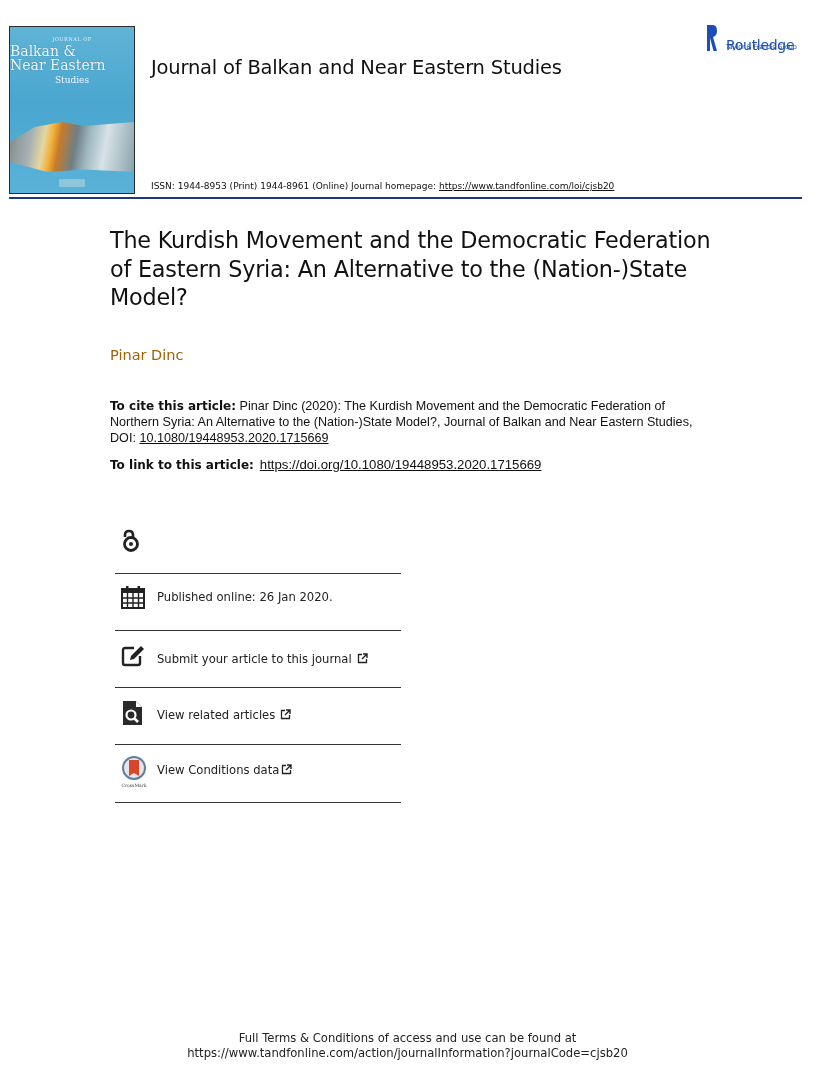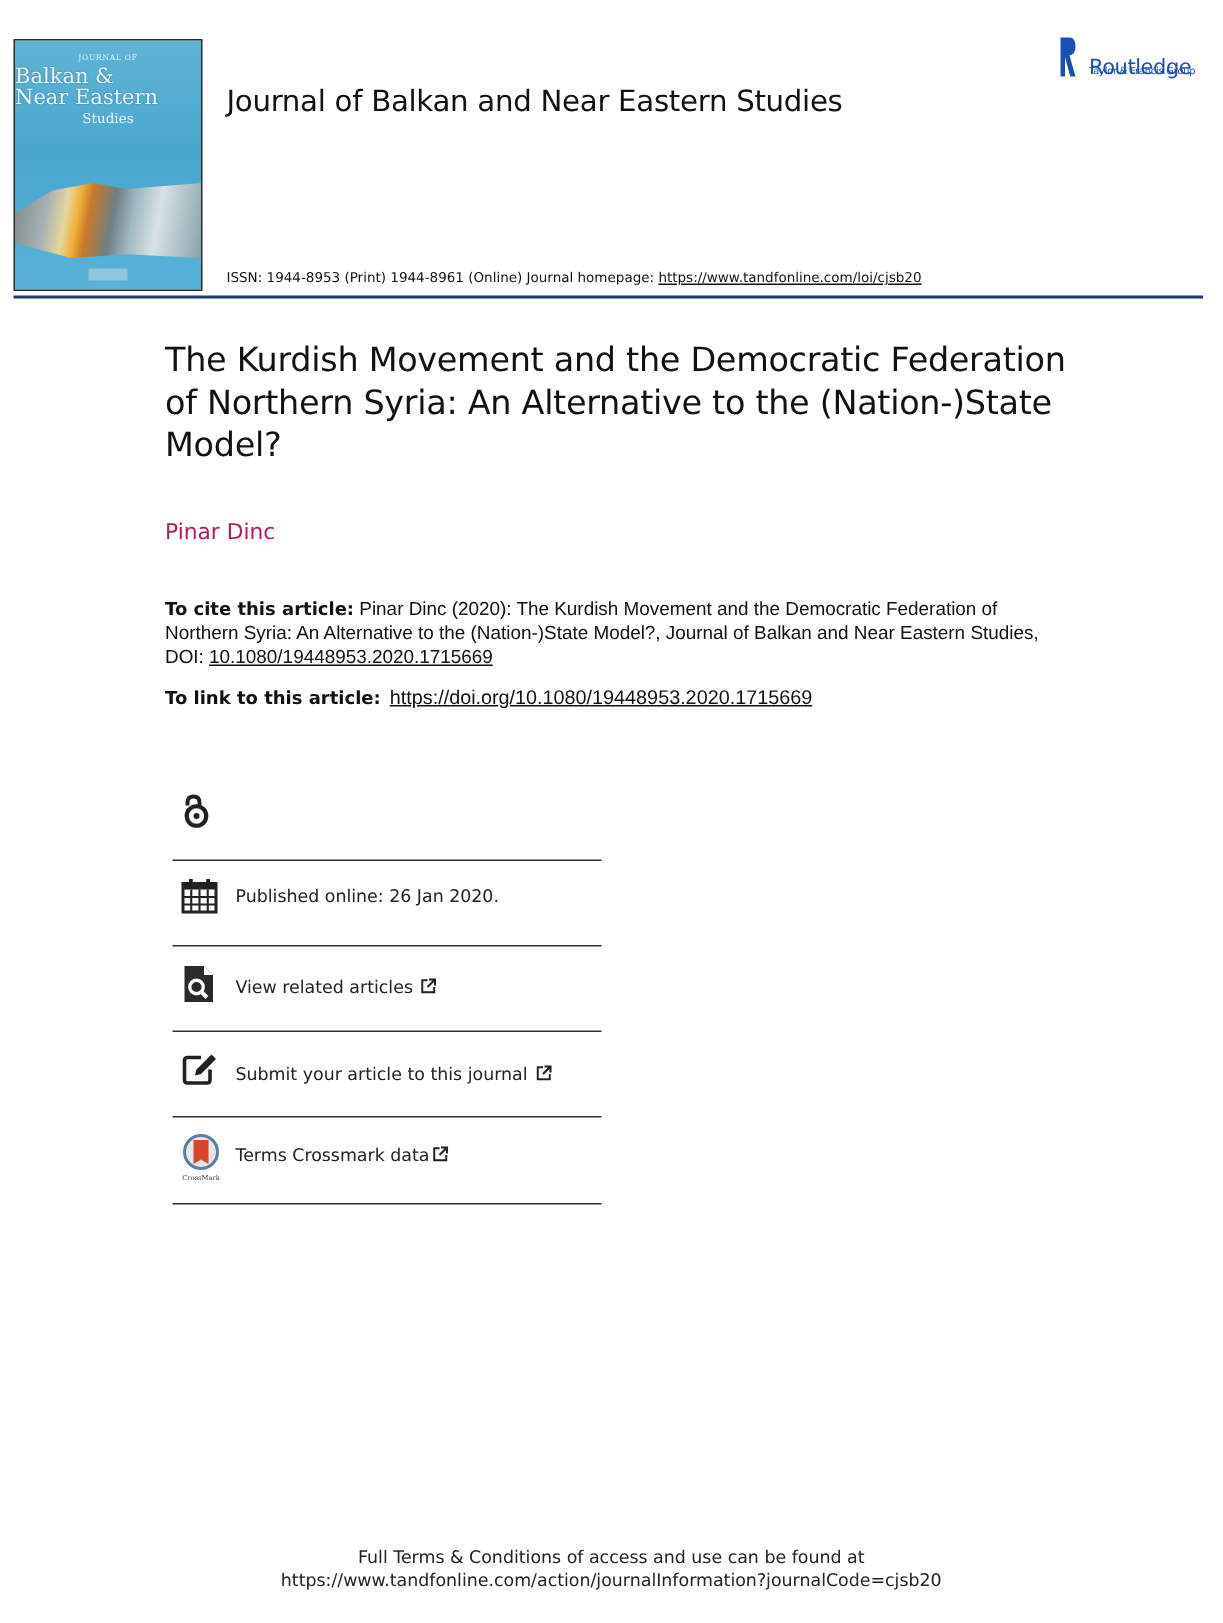--- a/index.html
+++ b/index.html
@@ -36,21 +36,21 @@
     .issn-line { position: absolute; left: 151px; top: 181px; font-size: 9px; color: #111;
              white-space: nowrap; }
     .issn-line a { color: #111; text-decoration: underline; }
 
     .header-rule { position: absolute; left: 9px; top: 197px; width: 793px; height: 2px;
              background: #1e3a7a; }
 
     
     .article-title { position: absolute; left: 110px; top: 226px; width: 620px; font-size: 22.3px;
              line-height: 28.5px; color: #111; letter-spacing: -0.2px; }
-    .author { position: absolute; left: 110px; top: 347px; font-size: 14.5px; color: #be185d; }
+    .author { position: absolute; left: 110px; top: 347px; font-size: 14.5px; color: #a16207; }
 
     .cite { position: absolute; left: 110px; top: 398px; width: 600px; font-family: "Liberation Sans", sans-serif;
              font-size: 12.6px; line-height: 16px; color: #111; }
     .cite .lbl { font-family: "DejaVu Sans", sans-serif; font-weight: bold; font-size: 12px; }
     .cite a, .linkline a { color: #111; text-decoration: underline; }
     .linkline { position: absolute; left: 110px; top: 457px; font-family: "Liberation Sans", sans-serif;
              font-size: 13.2px; color: #111; white-space: nowrap; }
     .linkline .lbl { font-family: "DejaVu Sans", sans-serif; font-weight: bold; font-size: 12px; margin-right: 6px; }
 
     
@@ -100,21 +100,21 @@
     <path d="M1 1 H7 Q11 1 11 7 Q11 12 7 13 L11 27 H7.5 L4 14 V27 H1 Z" fill="#1c4fb5"></path>
   </svg>
   <div class="brand">Routledge</div>
   <div class="group">Taylor &amp; Francis Group</div>
 </div>
 
 <div class="issn-line"><span>ISSN: 1944-8953 (Print) 1944-8961 (Online) Journal homepage: </span><a>https://www.tandfonline.com/loi/cjsb20</a></div>
 
 <div class="header-rule"></div>
 
-<div class="article-title">The Kurdish Movement and the Democratic Federation of Northern Syria: An Alternative to the (Nation-)State Model?</div>
+<div class="article-title">The Kurdish Movement and the Democratic Federation of Eastern Syria: An Alternative to the (Nation-)State Model?</div>
 <div class="author">Pinar Dinc</div>
 
 <div class="cite"><span class="lbl">To cite this article:</span><span> Pinar Dinc (2020): The Kurdish Movement and the Democratic Federation of Northern Syria: An Alternative to the (Nation-)State Model?, Journal of Balkan and Near Eastern Studies, DOI: </span><a>10.1080/19448953.2020.1715669</a></div>
 
 <div class="linkline"><span class="lbl">To link to this article:</span><a>https://doi.org/10.1080/19448953.2020.1715669</a></div>
 
 <div class="info">
   <div class="info-row row-oa">
     <svg class="ic" viewBox="0 0 26 26">
       <path d="M7 9 V7 Q7 3 11 3 Q15 3 15 7 V9" fill="none" stroke="#222" stroke-width="2.6"></path>
@@ -127,51 +127,51 @@
     <svg class="ic" viewBox="0 0 26 26">
       <rect x="2" y="5" width="22" height="19" fill="none" stroke="#222" stroke-width="2"></rect>
       <rect x="2" y="5" width="22" height="4" fill="#222"></rect>
       <rect x="6" y="2" width="2.5" height="5" fill="#222"></rect>
       <rect x="17.5" y="2" width="2.5" height="5" fill="#222"></rect>
       <path d="M7.5 9 V24 M13 9 V24 M18.5 9 V24 M2 14 H24 M2 19 H24" stroke="#222" stroke-width="1.4"></path>
     </svg>
     <div class="txt">Published online: 26 Jan 2020.</div>
   </div>
 
+  <div class="info-row row-submit">
+    <svg class="ic" viewBox="0 0 26 26">
+      <path d="M14 5 H5 Q3 5 3 7 V20 Q3 22 5 22 H18 Q20 22 20 20 V13" fill="none" stroke="#222" stroke-width="2.4"></path>
+      <path d="M10 17 L11 13 L21 3 L24 6 L14 16 Z" fill="#222"></path>
+    </svg>
+    <div class="txt"><span>Submit your article to this journal</span><svg class="ext" viewBox="0 0 11 11">
+          <path d="M5 1.5 H1.5 V9.5 H9.5 V6" fill="none" stroke="#222" stroke-width="1.3"></path>
+          <path d="M6 1 H10 V5 M10 1 L5 6" fill="none" stroke="#222" stroke-width="1.4"></path>
+        </svg></div>
+  </div>
+
   <div class="info-row row-related">
     <svg class="ic" viewBox="0 0 26 26">
       <path d="M3 1 H16 L22 7 V25 H3 Z" fill="#2a2a2a"></path>
       <path d="M16 1 V7 H22" fill="#fff"></path>
       <circle cx="11" cy="15" r="4.5" fill="none" stroke="#fff" stroke-width="2.2"></circle>
       <path d="M14 18 L18 22" stroke="#fff" stroke-width="2.6"></path>
     </svg>
     <div class="txt"><span>View related articles</span><svg class="ext" viewBox="0 0 11 11">
           <path d="M5 1.5 H1.5 V9.5 H9.5 V6" fill="none" stroke="#222" stroke-width="1.3"></path>
           <path d="M6 1 H10 V5 M10 1 L5 6" fill="none" stroke="#222" stroke-width="1.4"></path>
         </svg></div>
   </div>
 
-  <div class="info-row row-submit">
-    <svg class="ic" viewBox="0 0 26 26">
-      <path d="M14 5 H5 Q3 5 3 7 V20 Q3 22 5 22 H18 Q20 22 20 20 V13" fill="none" stroke="#222" stroke-width="2.4"></path>
-      <path d="M10 17 L11 13 L21 3 L24 6 L14 16 Z" fill="#222"></path>
-    </svg>
-    <div class="txt"><span>Submit your article to this journal</span><svg class="ext" viewBox="0 0 11 11">
-          <path d="M5 1.5 H1.5 V9.5 H9.5 V6" fill="none" stroke="#222" stroke-width="1.3"></path>
-          <path d="M6 1 H10 V5 M10 1 L5 6" fill="none" stroke="#222" stroke-width="1.4"></path>
-        </svg></div>
-  </div>
-
   <div class="info-row row-cross">
     <svg class="ic" viewBox="0 0 30 32">
       <circle cx="15" cy="12" r="11" fill="#e6e6e6" stroke="#5a7fa3" stroke-width="2"></circle>
       <path d="M10 4 H20 V20 L15 17 L10 20 Z" fill="#d8452b"></path>
       <text x="15" y="30.5" font-size="4.5" text-anchor="middle" fill="#444" font-family="DejaVu Serif, serif">CrossMark</text>
     </svg>
-    <div class="txt"><span>Terms Crossmark data</span><svg class="ext" viewBox="0 0 11 11">
+    <div class="txt"><span>View Conditions data</span><svg class="ext" viewBox="0 0 11 11">
           <path d="M5 1.5 H1.5 V9.5 H9.5 V6" fill="none" stroke="#222" stroke-width="1.3"></path>
           <path d="M6 1 H10 V5 M10 1 L5 6" fill="none" stroke="#222" stroke-width="1.4"></path>
         </svg></div>
   </div>
 </div>
 
 <div class="footer">
   <div>Full Terms &amp; Conditions of access and use can be found at</div>
   <div>https://www.tandfonline.com/action/journalInformation?journalCode=cjsb20</div>
 </div>

